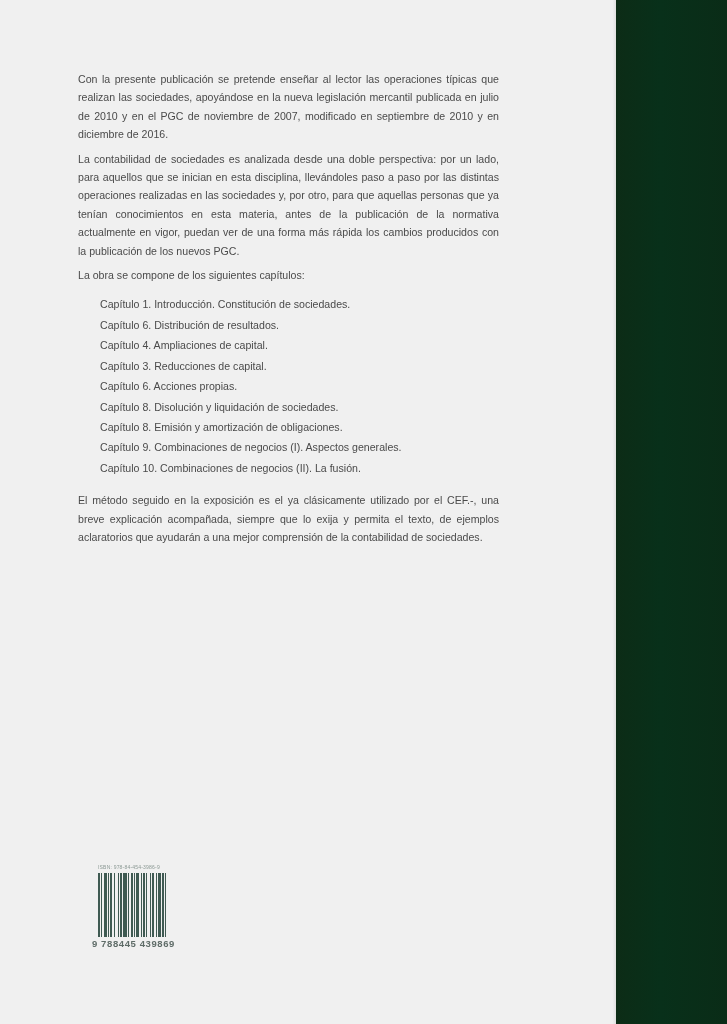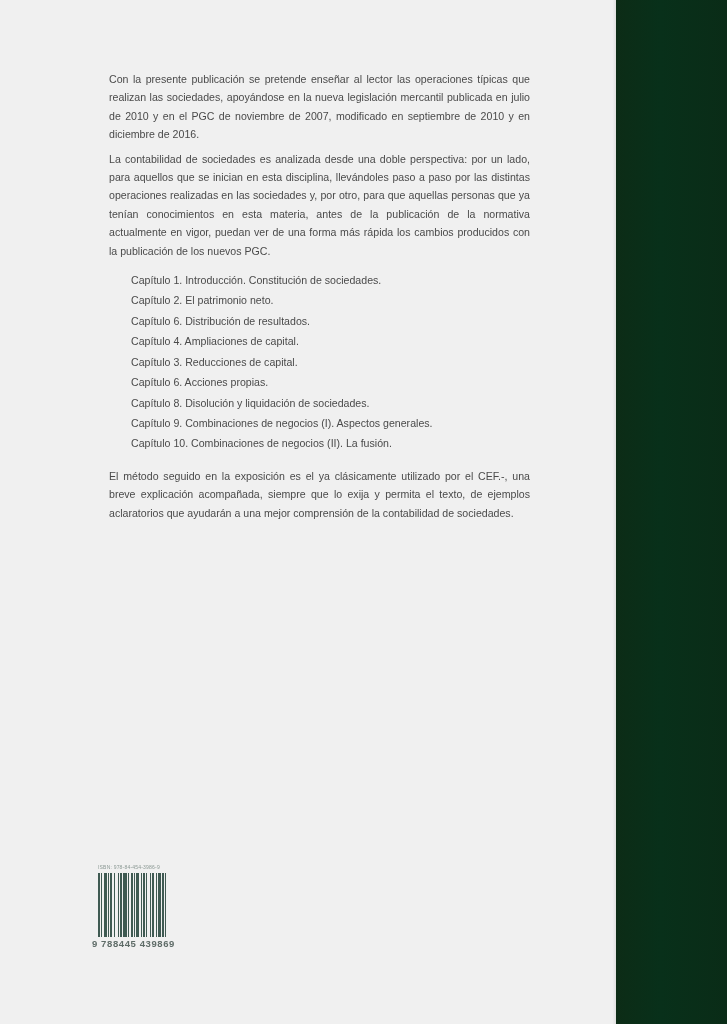--- a/index.html
+++ b/index.html
@@ -14,21 +14,21 @@
   }
   .page-edge {
     position: absolute; left: 612px; top: 0; width: 5px; height: 1024px;
     background: linear-gradient(to right, #f2f2f2, #dcdcdc);
   }
   .spine {
     position: absolute; left: 616px; top: 0; width: 111px; height: 1024px;
     background: linear-gradient(to right, #0c2c16, #08301a 40%, #0a2c17 100%);
   }
   .content {
-    position: absolute; left: 109px; top: 70px; width: 421px;
+    position: absolute; left: 78px; top: 70px; width: 421px;
     color: #4a4a4a; font-size: 10.6px; line-height: 18.4px;
   }
   .para {
     margin: 0 0 6px 0; text-align: justify; text-align-last: left;
   }
   .chapters {
     list-style: none; margin: 10px 0 13px 0; padding: 0 0 0 22px;
   }
   .chapters li { line-height: 20.4px; white-space: nowrap; }
   .barcode-block {
@@ -48,28 +48,29 @@
     letter-spacing: 0.6px; white-space: nowrap; font-weight: bold; text-align: center;
   }
 </style>
 </head>
 <body>
 
 <div class="page">
   <div class="content">
     <p class="para">Con la presente publicación se pretende enseñar al lector las operaciones típicas que realizan las sociedades, apoyándose en la nueva legislación mercantil publicada en julio de 2010 y en el PGC de noviembre de 2007, modificado en septiembre de 2010 y en diciembre de 2016.</p>
     <p class="para">La contabilidad de sociedades es analizada desde una doble perspectiva: por un lado, para aquellos que se inician en esta disciplina, llevándoles paso a paso por las distintas operaciones realizadas en las sociedades y, por otro, para que aquellas personas que ya tenían conocimientos en esta materia, antes de la publicación de la normativa actualmente en vigor, puedan ver de una forma más rápida los cambios producidos con la publicación de los nuevos PGC.</p>
+    <p class="para">La obra se compone de los siguientes capítulos:</p>
     <ul class="chapters">
       <li>Capítulo 1. Introducción. Constitución de sociedades.</li>
-      <li>Capítulo 2. El patrimonio neto.</li>
       <li>Capítulo 6. Distribución de resultados.</li>
       <li>Capítulo 4. Ampliaciones de capital.</li>
       <li>Capítulo 3. Reducciones de capital.</li>
       <li>Capítulo 6. Acciones propias.</li>
       <li>Capítulo 8. Disolución y liquidación de sociedades.</li>
+      <li>Capítulo 8. Emisión y amortización de obligaciones.</li>
       <li>Capítulo 9. Combinaciones de negocios (I). Aspectos generales.</li>
       <li>Capítulo 10. Combinaciones de negocios (II). La fusión.</li>
     </ul>
     <p class="para">El método seguido en la exposición es el ya clásicamente utilizado por el CEF.-, una breve explicación acompañada, siempre que lo exija y permita el texto, de ejemplos aclaratorios que ayudarán a una mejor comprensión de la contabilidad de sociedades.</p>
   </div>
 
   <div class="barcode-block">
     <div class="isbn-label">ISBN: 978-84-454-3986-9</div>
     <div class="bars" id="bars">
         <span style="width: 2px; background: rgb(63, 90, 82);"></span>

